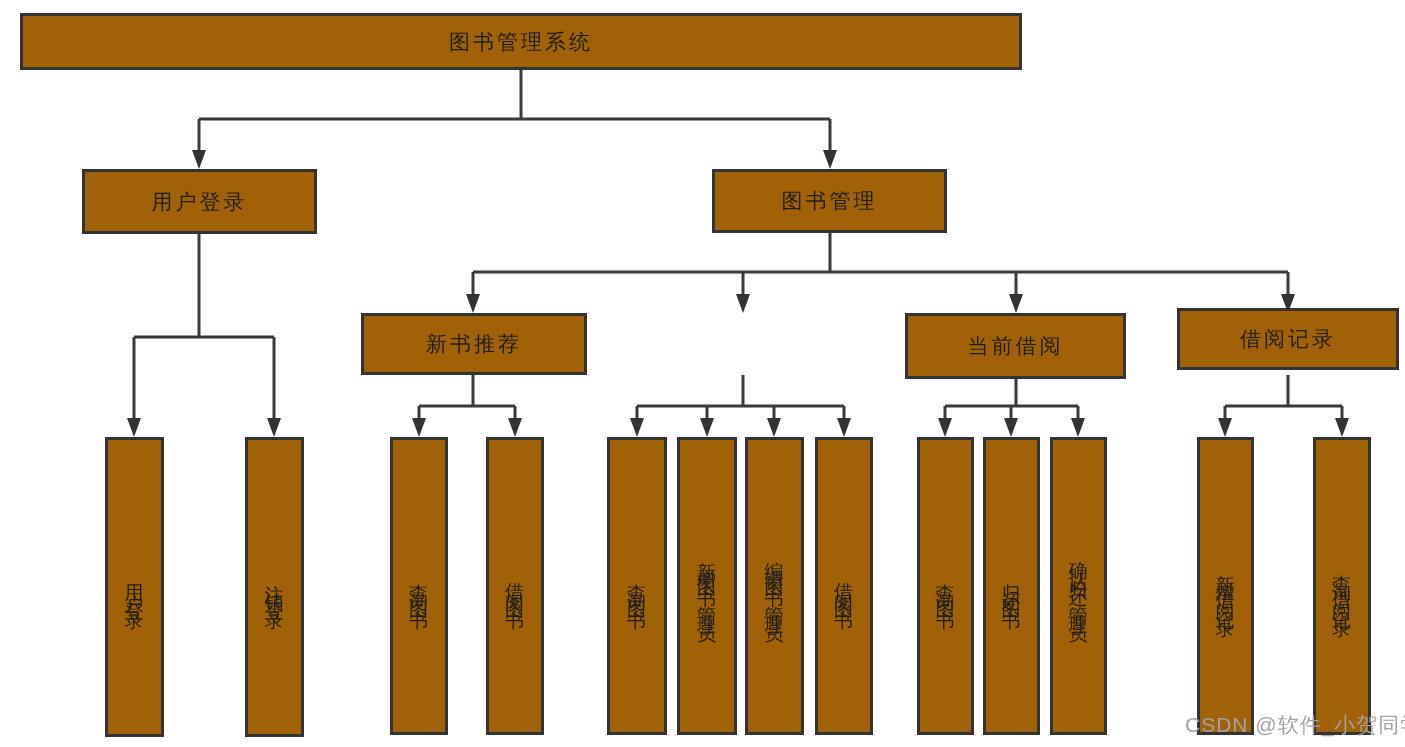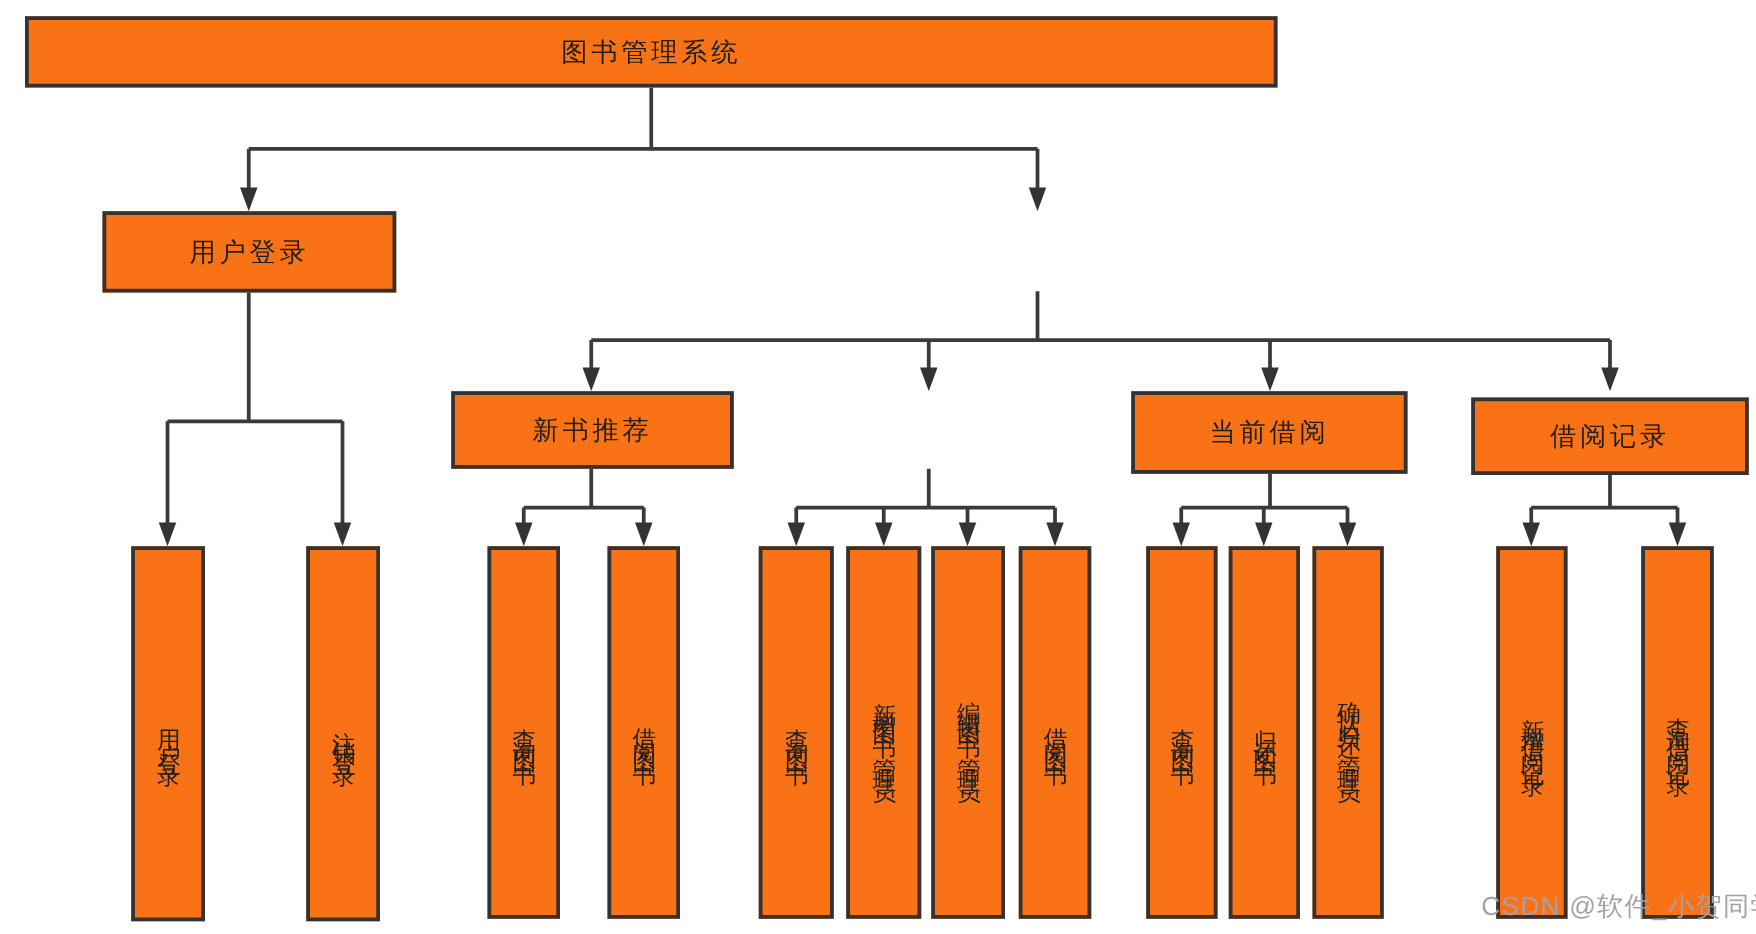--- a/index.html
+++ b/index.html
@@ -19,21 +19,21 @@
   .wire {
     fill: none;
     stroke: #3a3a3a;
     stroke-width: 3;
   }
   .arrow { fill: #333333; }
   .node {
     position: absolute;
     box-sizing: border-box;
     border: 3px solid #333333;
-    background: #f97316;
+    background: #a16207;
     color: #1f1f1f;
     display: flex;
     align-items: center;
     justify-content: center;
     text-align: left;
   }
   .node.h {
     font-size: 21px;
     letter-spacing: 3px;
   }
@@ -93,24 +93,25 @@
     <polygon class="arrow" points="1071,418 1085,418 1078,437"></polygon>
 
     <path class="wire" d="M1288 375 V406 M1225 406 H1342 M1225 406 V422 M1342 406 V422"></path>
     <polygon class="arrow" points="1218,418 1232,418 1225,437"></polygon>
     <polygon class="arrow" points="1335,418 1349,418 1342,437"></polygon>
   </svg>
 
   <div class="node h" style="left:20px; top:13px; width:1002px; height:57px">图书管理系统</div>
 
   <div class="node h" style="left:82px; top:169px; width:235px; height:65px">用户登录</div>
+  <div class="node h" style="left:712px; top:169px; width:235px; height:64px">图书管理</div>
 
   <div class="node h" style="left:361px; top:313px; width:226px; height:62px">新书推荐</div>
   <div class="node h" style="left:905px; top:313px; width:221px; height:66px">当前借阅</div>
-  <div class="node h" style="left:1177px; top:318px; width:222px; height:62px">借阅记录</div>
+  <div class="node h" style="left:1177px; top:308px; width:222px; height:62px">借阅记录</div>
 
   <div class="node v" style="left:105px; top:437px; width:59px; height:300px">用户登录</div>
   <div class="node v" style="left:245px; top:437px; width:59px; height:300px">注销登录</div>
 
   <div class="node v" style="left:390px; top:437px; width:58px; height:298px">查询图书</div>
   <div class="node v" style="left:486px; top:437px; width:58px; height:298px">借阅图书</div>
 
   <div class="node v" style="left:607px; top:437px; width:60px; height:298px">查询图书</div>
   <div class="node v" style="left:677px; top:437px; width:60px; height:298px">新增图书（管理员）</div>
   <div class="node v" style="left:745px; top:437px; width:59px; height:298px">编辑图书（管理员）</div>

